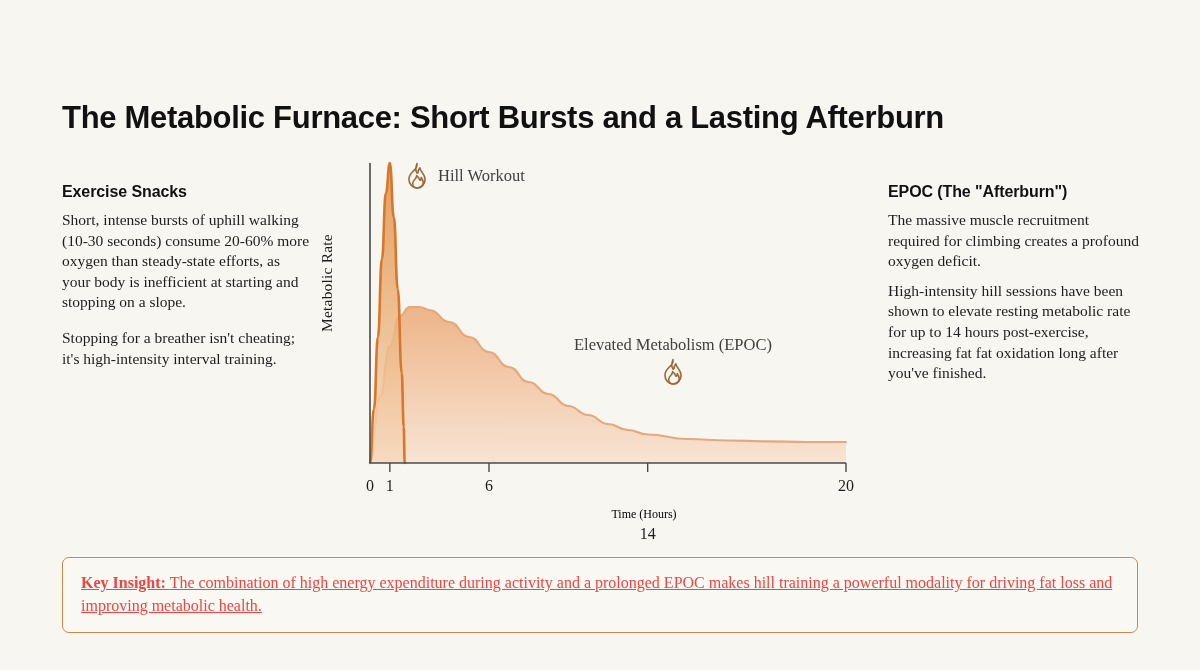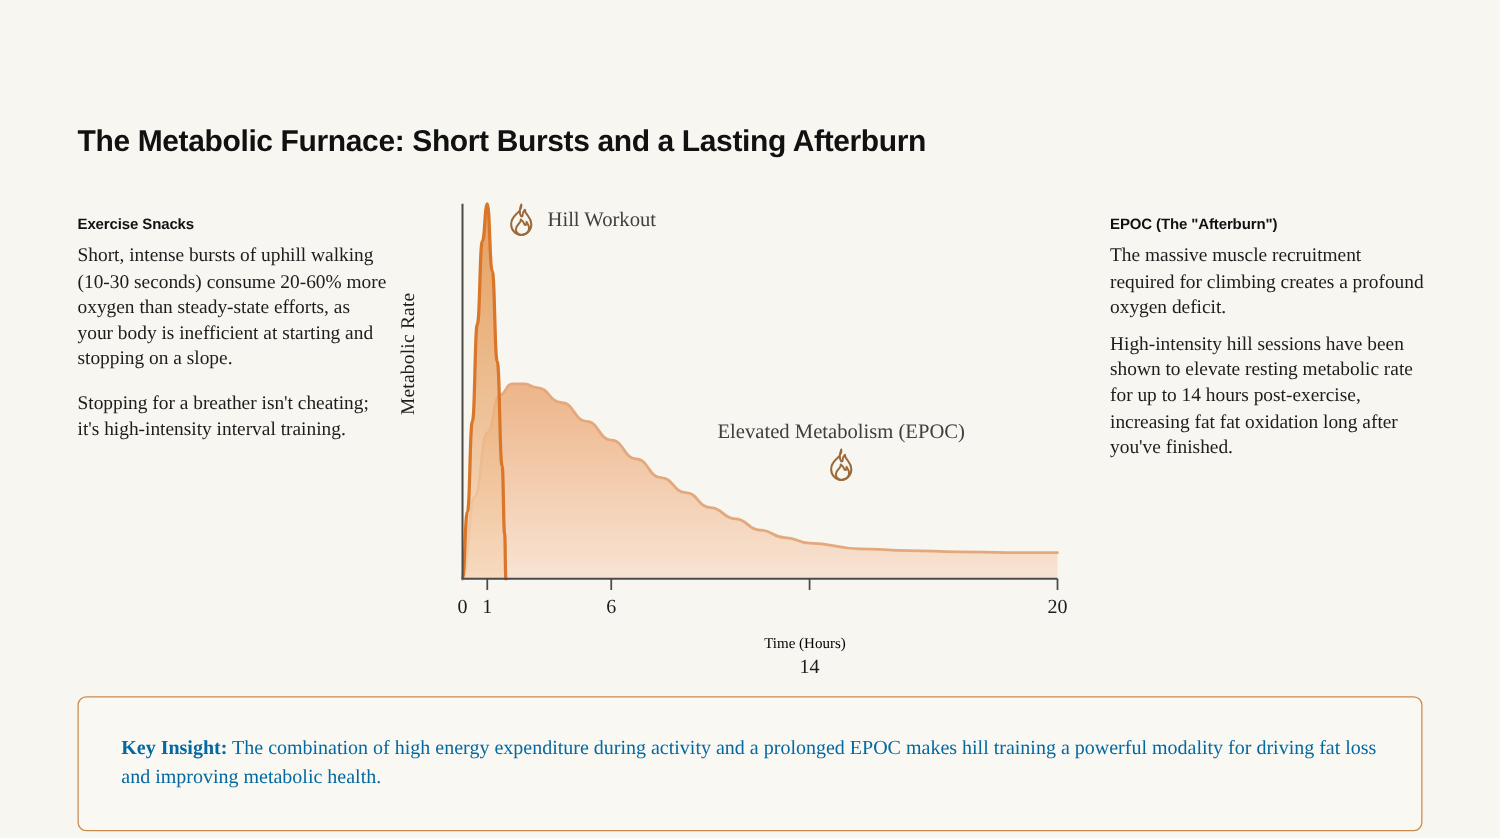--- a/index.html
+++ b/index.html
@@ -23,39 +23,39 @@
   }
 
   
   .title {
     position: absolute;
     left: 62px;
     top: 52px;
     width: 1090px;
     font-family: "Liberation Sans", sans-serif;
     font-weight: bold;
-    font-size: 24px;
+    font-size: 31px;
     letter-spacing: -0.3px;
     color: #111111;
     line-height: 1.15;
     margin-top: 48px;
   }
 
   
   .panel {
     position: absolute;
     font-family: "Liberation Serif", serif;
   }
   .panel-left  { left: 62px;  top: 168px; width: 250px; }
   .panel-right { left: 888px; top: 168px; width: 256px; }
 
   .panel h2 {
-    margin: 4px 0 9px 0;
+    margin: 15px 0 9px 0;
     font-family: "Liberation Sans", sans-serif;
-    font-size: 12px;
+    font-size: 16px;
     font-weight: bold;
     color: #111111;
     letter-spacing: -0.1px;
   }
   .panel p {
     margin: 0 0 15px 0;
     font-size: 15.5px;
     line-height: 1.33;
     color: #1d1d1d;
   }
@@ -128,24 +128,25 @@
     left: 62px;
     top: 557px;
     width: 1076px;
     box-sizing: border-box;
     border: 1.4px solid #c98a4b;
     border-radius: 7px;
     background: #faf8f3;
     padding: 14px 18px 15px 18px;
   }
   .keybox p {
-    margin: 16px;
+    margin: 0;
     font-size: 16px;
     line-height: 1.42;
-    color: #0369a1;
+    color: #ef4444;
+    text-decoration: underline;
   }
   .keybox b { font-weight: bold; }
 </style>
 </head>
 <body>
 
 <div class="page">
 
   <h1 class="title">The Metabolic Furnace: Short Bursts and a Lasting Afterburn</h1>
 

